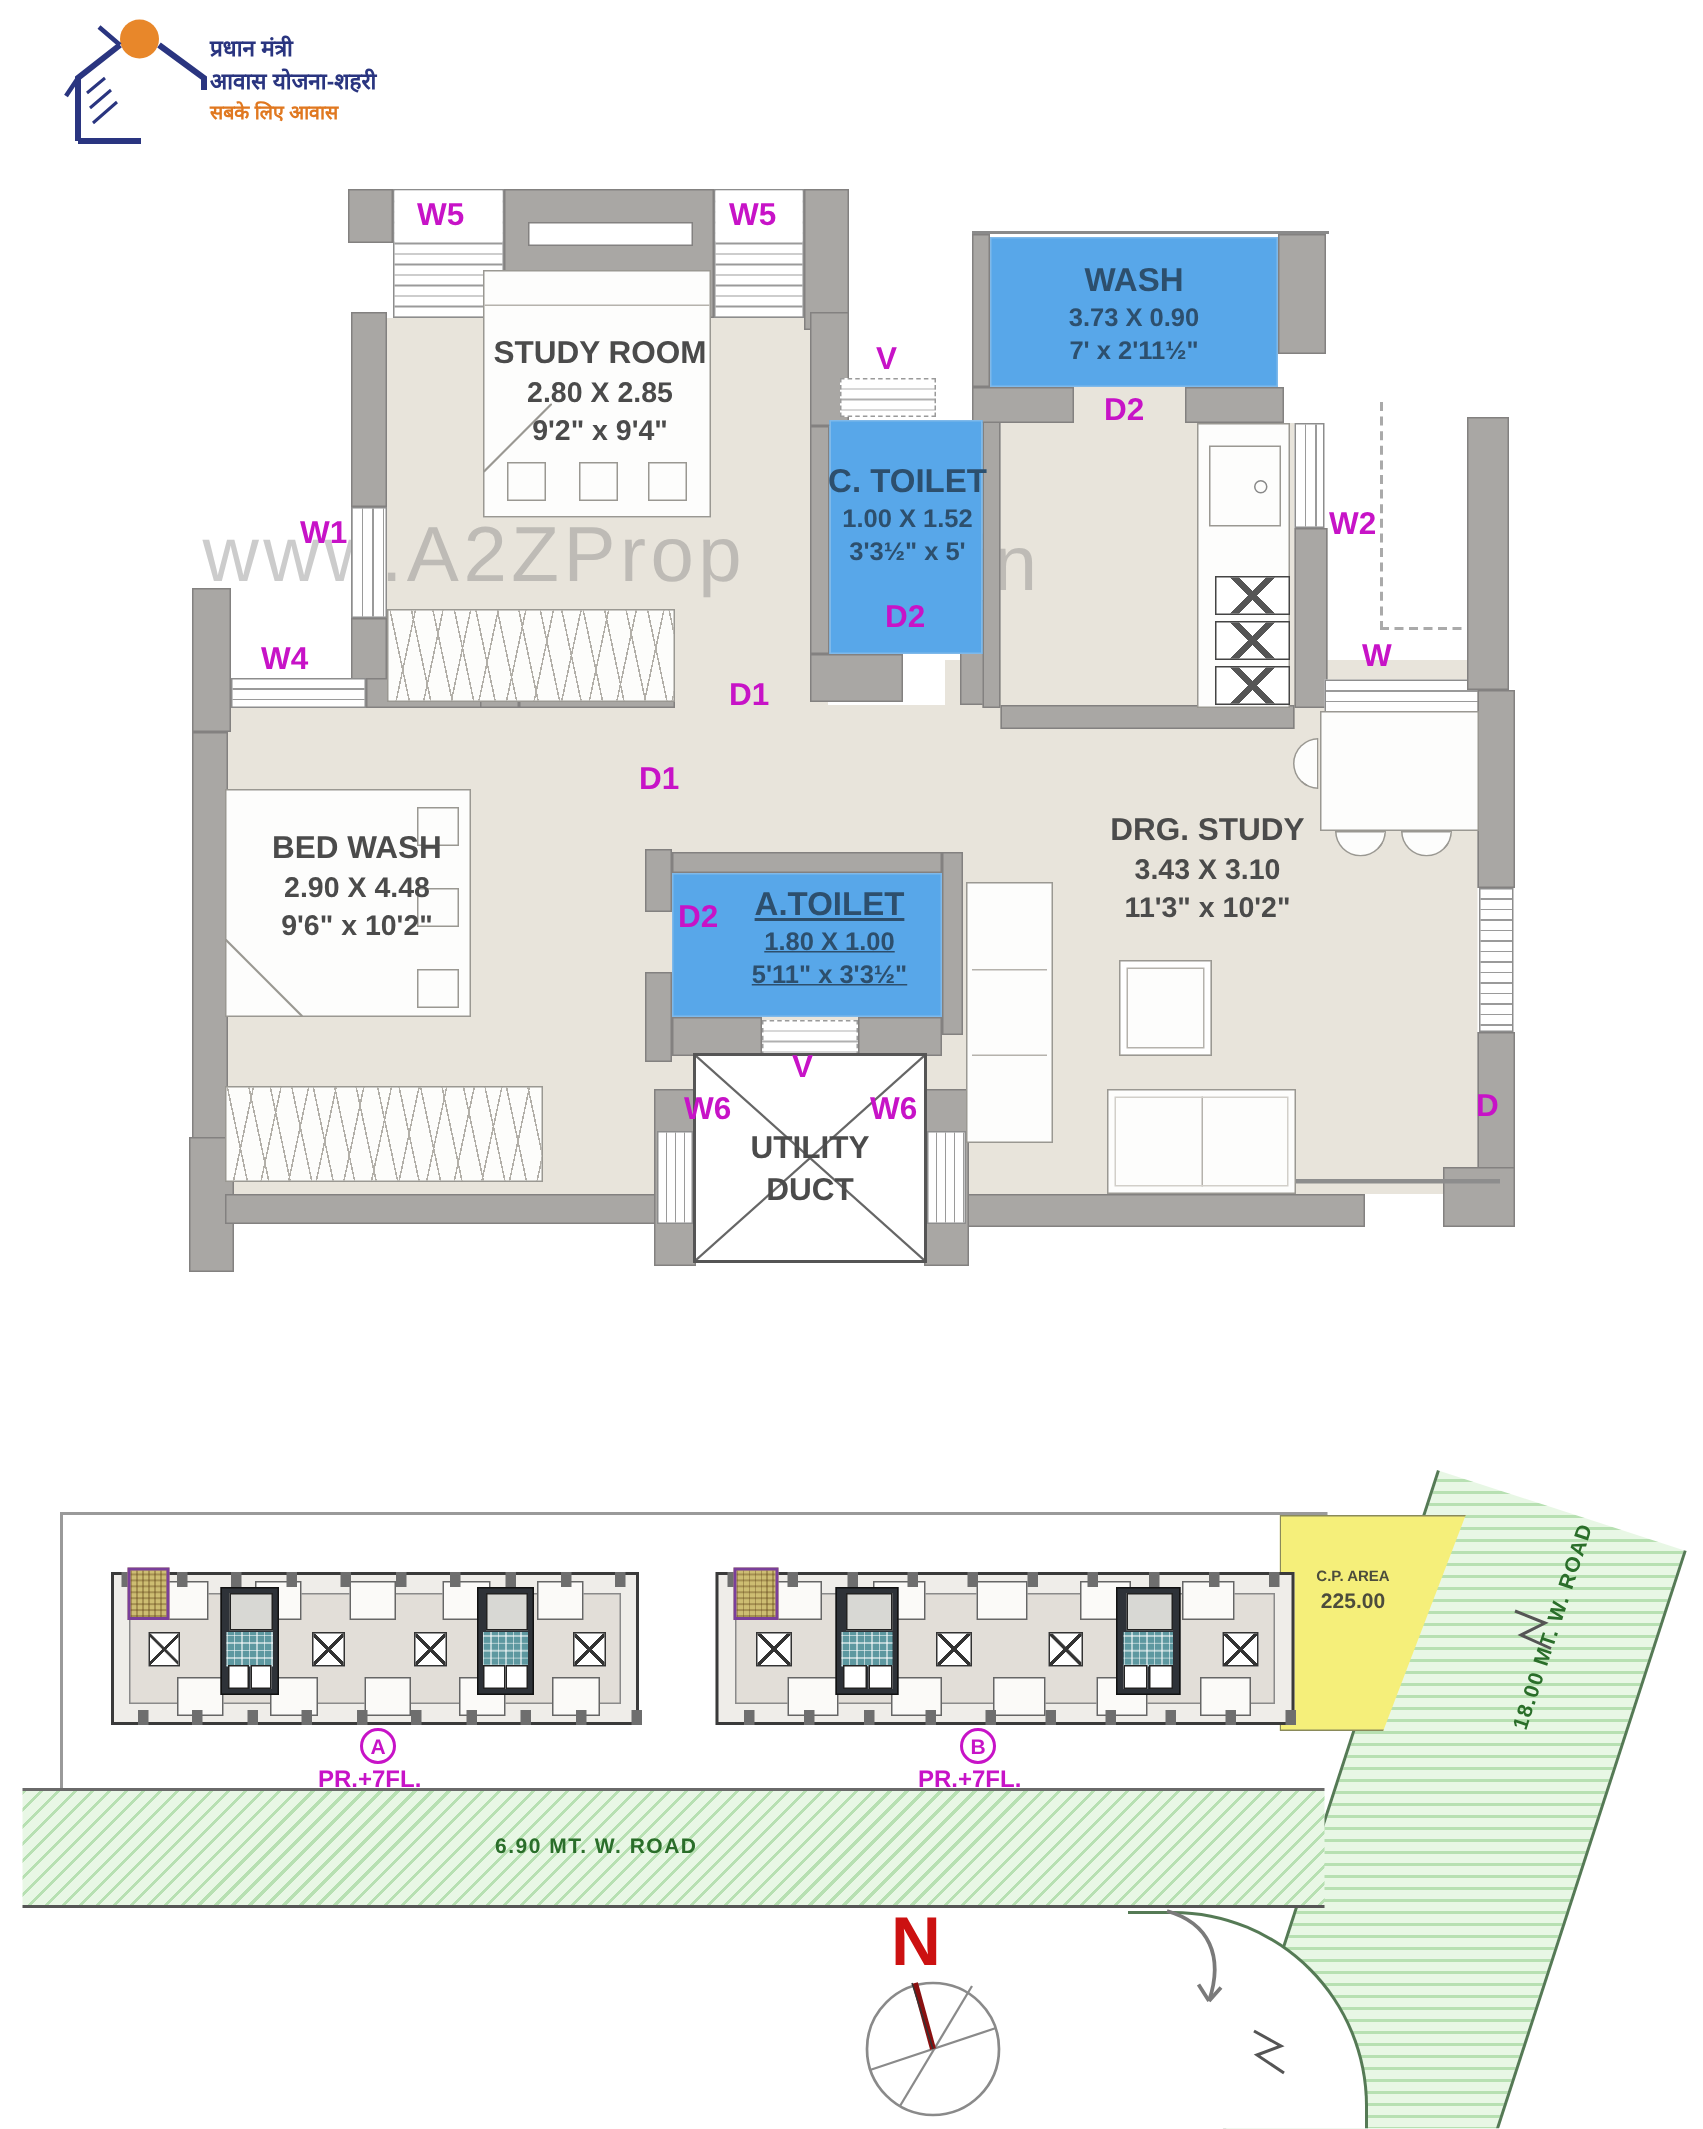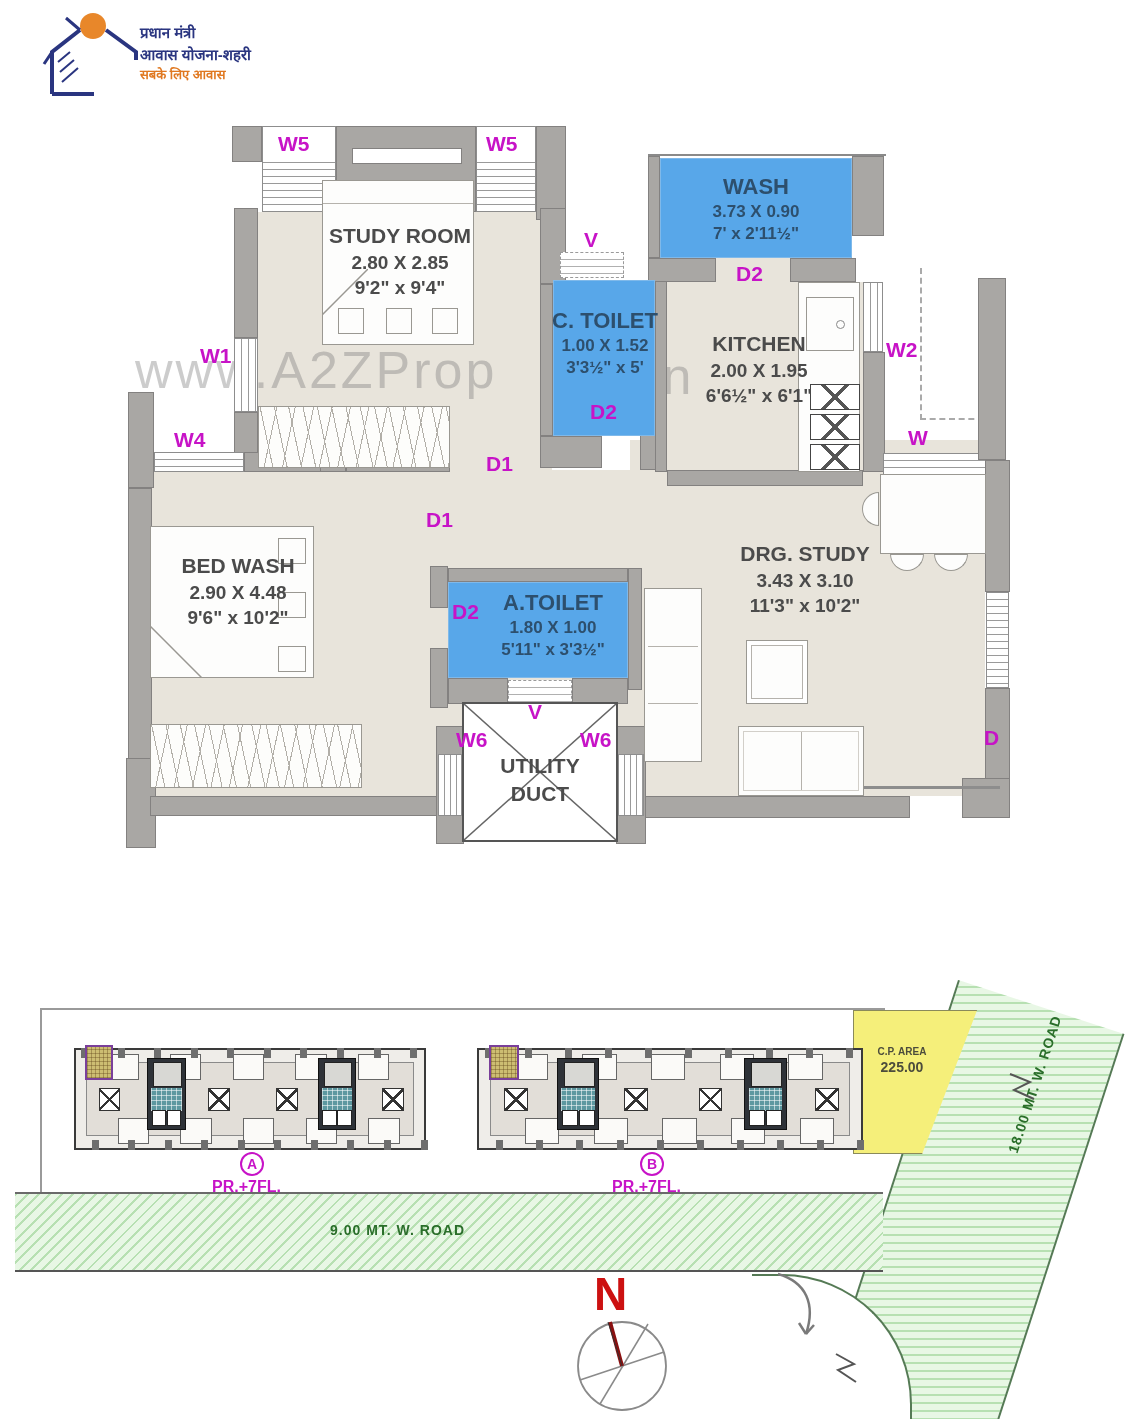--- a/index.html
+++ b/index.html
@@ -198,31 +198,26 @@
   <div class="rtext btext" style="left:665px;top:172px;width:182px;">
     <span class="nm">WASH</span>
     <span class="dm">3.73 X 0.90</span>
     <span class="dm">7' x 2'11½"</span>
   </div>
   <div class="rtext btext" style="left:556px;top:306px;width:98px;">
     <span class="nm">C. TOILET</span>
     <span class="dm">1.00 X 1.52</span>
     <span class="dm">3'3½" x 5'</span>
   </div>
-  <div class="rtext" style="left:664px;top:330px;width:190px;">
-    <span class="nm">KITCHEN</span>
-    <span class="dm">2.00 X 1.95</span>
-    <span class="dm">6'6½" x 6'1"</span>
-  </div>
   <div class="rtext" style="left:138px;top:552px;width:200px;">
     <span class="nm">BED WASH</span>
     <span class="dm">2.90 X 4.48</span>
     <span class="dm">9'6" x 10'2"</span>
   </div>
-  <div class="rtext btext" style="left:478px;top:588px;width:150px;">
+  <div class="rtext btext" style="left:478px;top:588px;width:150px;text-decoration:underline;">
     <span class="nm">A.TOILET</span>
     <span class="dm">1.80 X 1.00</span>
     <span class="dm">5'11" x 3'3½"</span>
   </div>
   <div class="rtext" style="left:700px;top:540px;width:210px;">
     <span class="nm">DRG. STUDY</span>
     <span class="dm">3.43 X 3.10</span>
     <span class="dm">11'3" x 10'2"</span>
   </div>
   <div class="rtext" style="left:472px;top:752px;width:136px;">
@@ -371,21 +366,21 @@
 
   <div class="badge" style="left:240px;top:1152px;">
       <span>A</span>
     </div>
   <span class="floors" style="left:212px;top:1178px;">PR.+7FL.</span>
   <div class="badge" style="left:640px;top:1152px;">
       <span>B</span>
     </div>
   <span class="floors" style="left:612px;top:1178px;">PR.+7FL.</span>
 
-  <span class="roadtxt" style="left:330px;top:1222px;">9.00 MT. W. ROAD</span>
+  <span class="roadtxt" style="left:330px;top:1222px;">6.90 MT. W. ROAD</span>
   <span class="roadtxt" style="left:1005px;top:1150px;transform:rotate(-72deg);transform-origin:left top;">18.00 MT. W. ROAD</span>
 
   <svg width="36" height="30" viewBox="0 0 36 30" style="position:absolute;left:1008px;top:1072px;">
     <polyline points="2,2 22,10 6,18 26,27" fill="none" stroke="#555" stroke-width="2"></polyline>
   </svg>
   <svg width="30" height="32" viewBox="0 0 30 32" style="position:absolute;left:832px;top:1352px;">
     <polyline points="4,2 22,12 6,18 24,30" fill="none" stroke="#555" stroke-width="2"></polyline>
   </svg>
 
   <svg width="60" height="74" viewBox="0 0 60 74" style="position:absolute;left:772px;top:1270px;">

